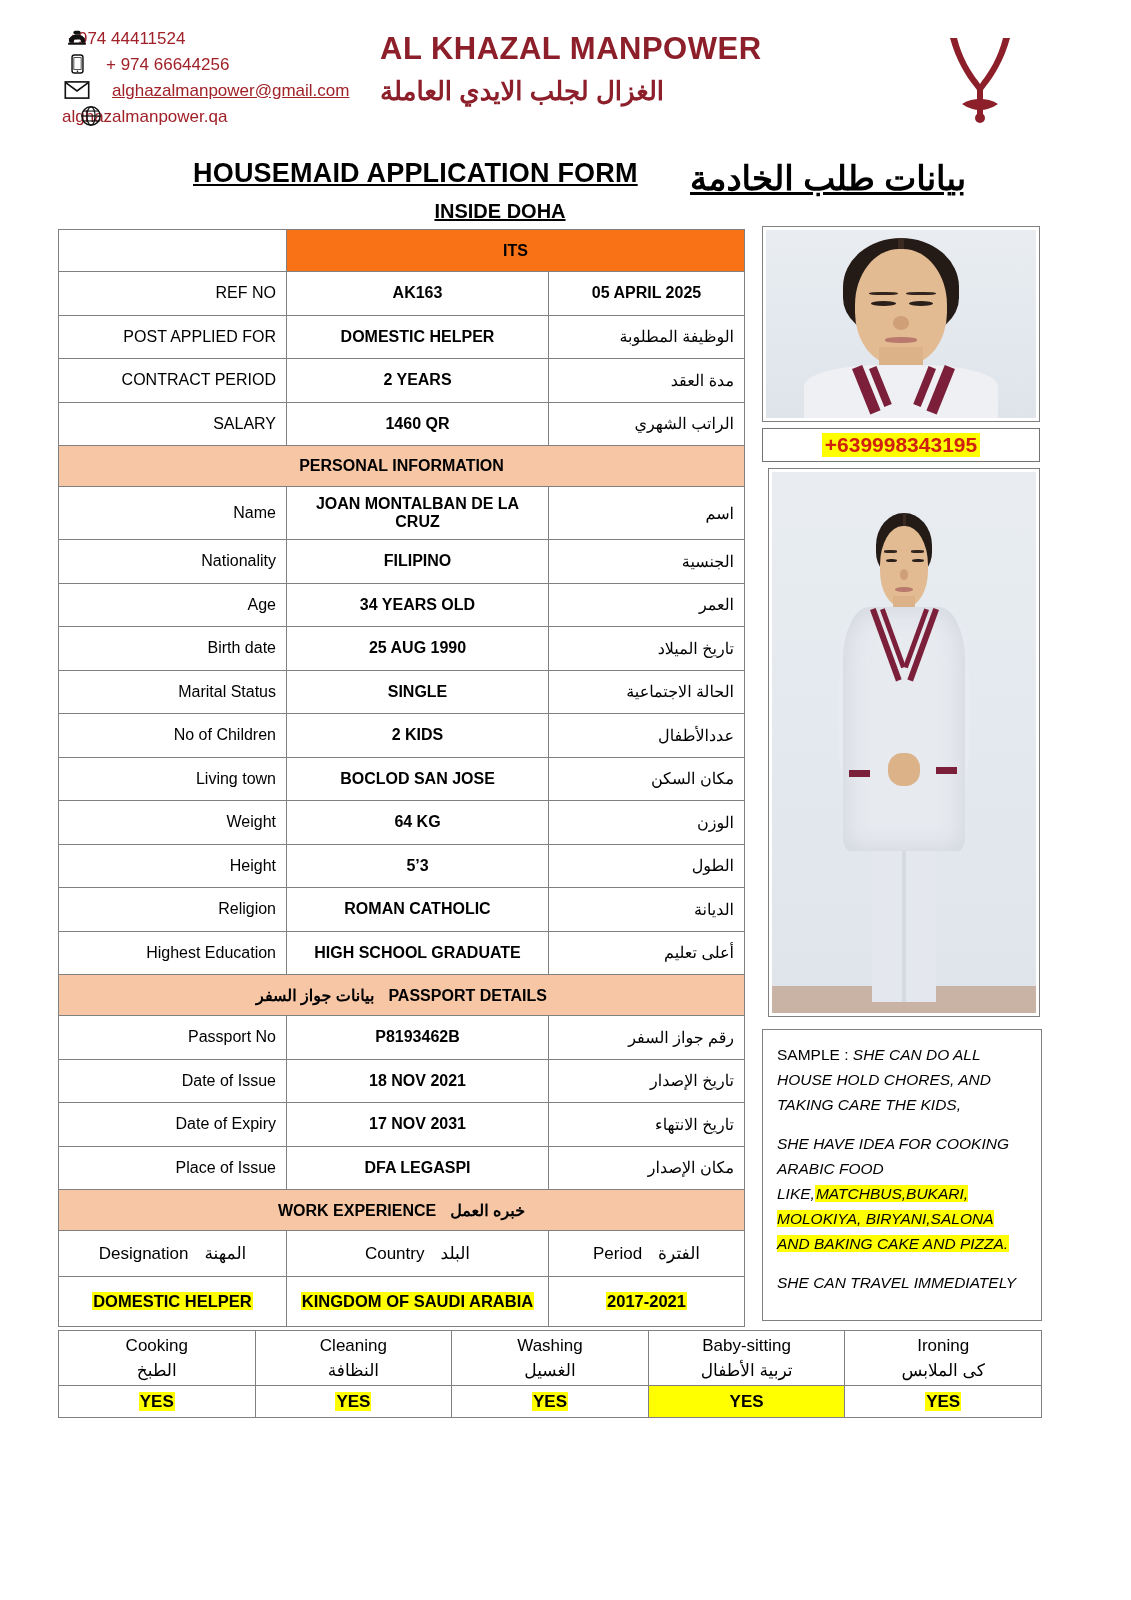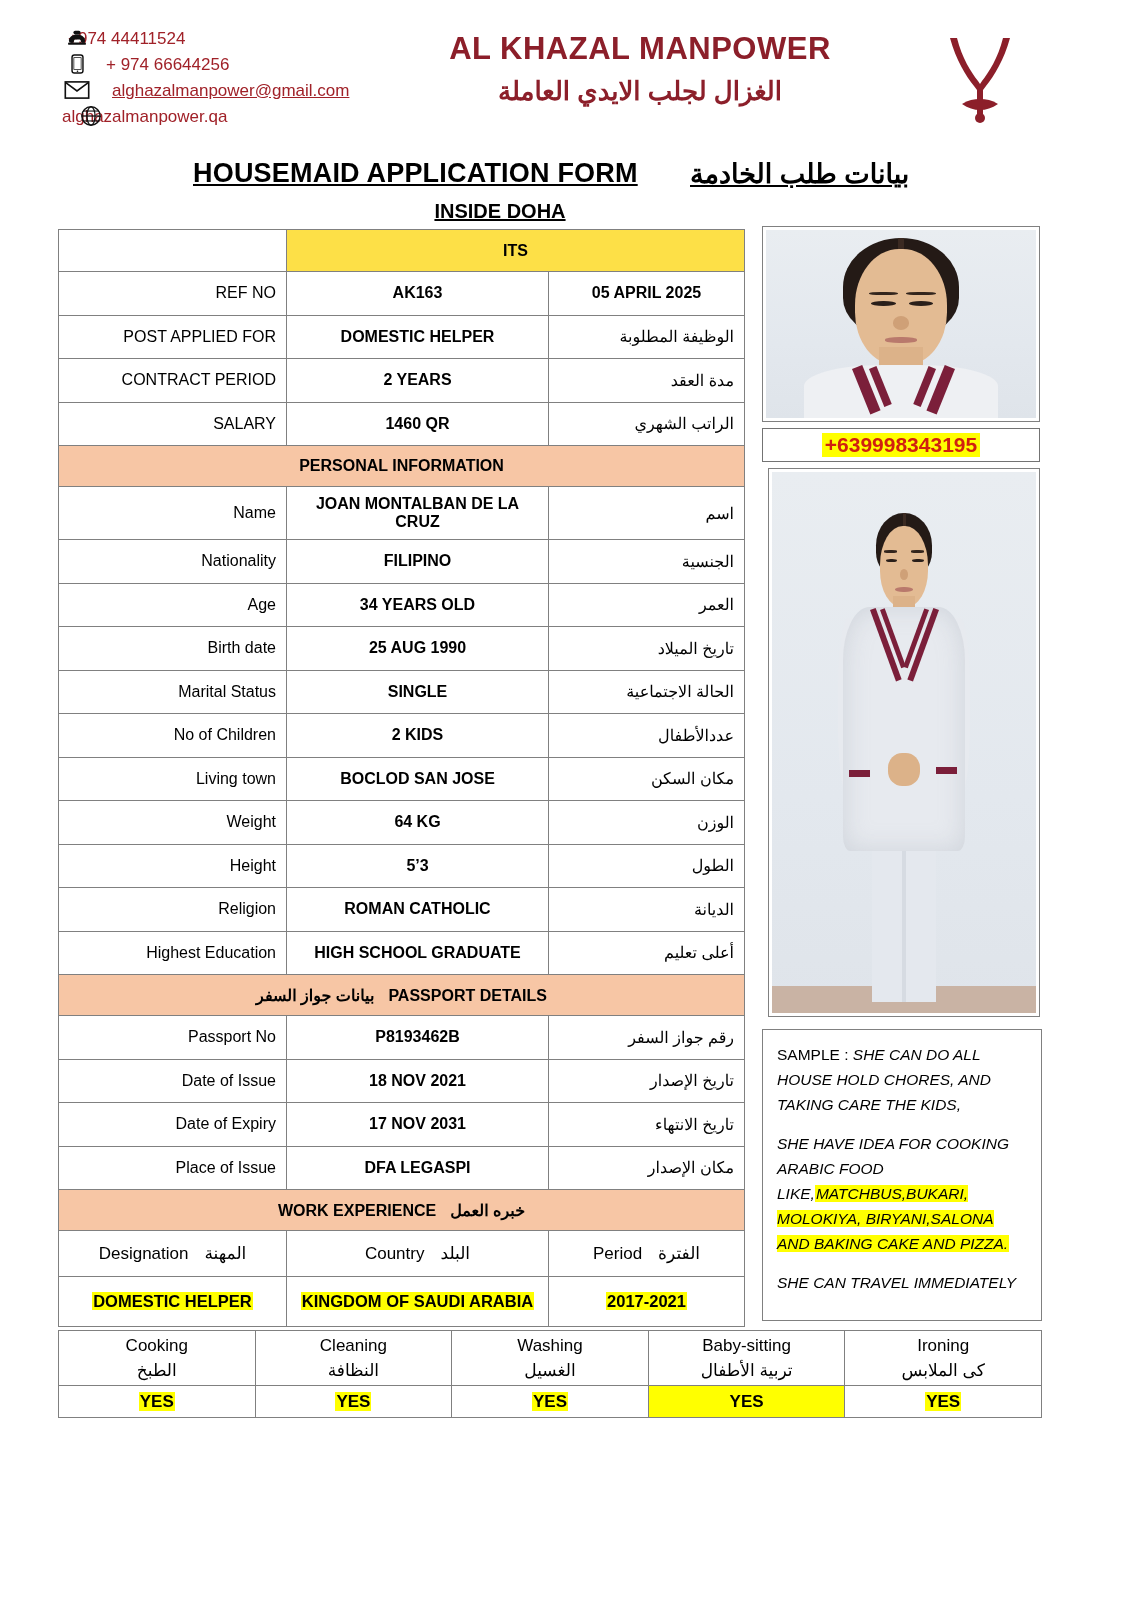--- a/index.html
+++ b/index.html
@@ -37,21 +37,21 @@
   .r1 .c-text { margin-left: 6px; }
   .r2 .c-text { margin-left: 44px; }
   .r3 .c-text { margin-left: 50px; text-decoration: underline; }
   .r4 .c-text { margin-left: 0px; }
   .r4 .c-icon { left: 14px; }
 
   .brand {
     position: absolute;
     left: 380px; top: 30px;
     width: 520px;
-    text-align: center;
+    text-align: left;
     color: #8c1f2a;
   }
   .brand-en {
     font-size: 31px;
     font-weight: bold;
     letter-spacing: 0.5px;
     line-height: 38px;
   }
   .brand-ar {
     font-size: 26px;
@@ -72,21 +72,21 @@
     height: 36px;
   }
   .title-en {
     position: absolute; left: 193px; top: 0;
     font-size: 27px; font-weight: bold;
     text-decoration: underline;
     letter-spacing: 0.2px;
   }
   .title-ar {
     position: absolute; left: 690px; top: 0;
-    font-size: 27px; font-weight: bold;
+    font-size: 34px; font-weight: bold;
     text-decoration: underline;
     direction: rtl;
   }
   .subtitle {
     position: absolute; left: 0; top: 200px; width: 1000px;
     text-align: center;
     font-size: 20px; font-weight: bold;
     text-decoration: underline;
   }
 
@@ -111,21 +111,21 @@
   .cell-label { font-size: 16.5px; font-weight: normal; text-align: right; }
   .cell-value { text-align: center; font-weight: bold; font-size: 16.5px; }
   .cell-ar    { text-align: right; direction: rtl; font-size: 16.5px; }
 
   tr.r-its td { height: 42px; }
   tr.r-std td { height: 43.5px; }
   tr.r-tall td { height: 53px; }
   tr.r-sec td { height: 41px; }
 
   .its-head {
-    background: #fde047;
+    background: #f97316;
     text-align: center;
     font-weight: bold;
     font-size: 17px;
   }
   .blank-cell { border-left: 1px solid #808080; background: #fff; }
   .sec-head {
     background: #f7c6a5;
     text-align: center;
     font-weight: bold;
     font-size: 17px;

